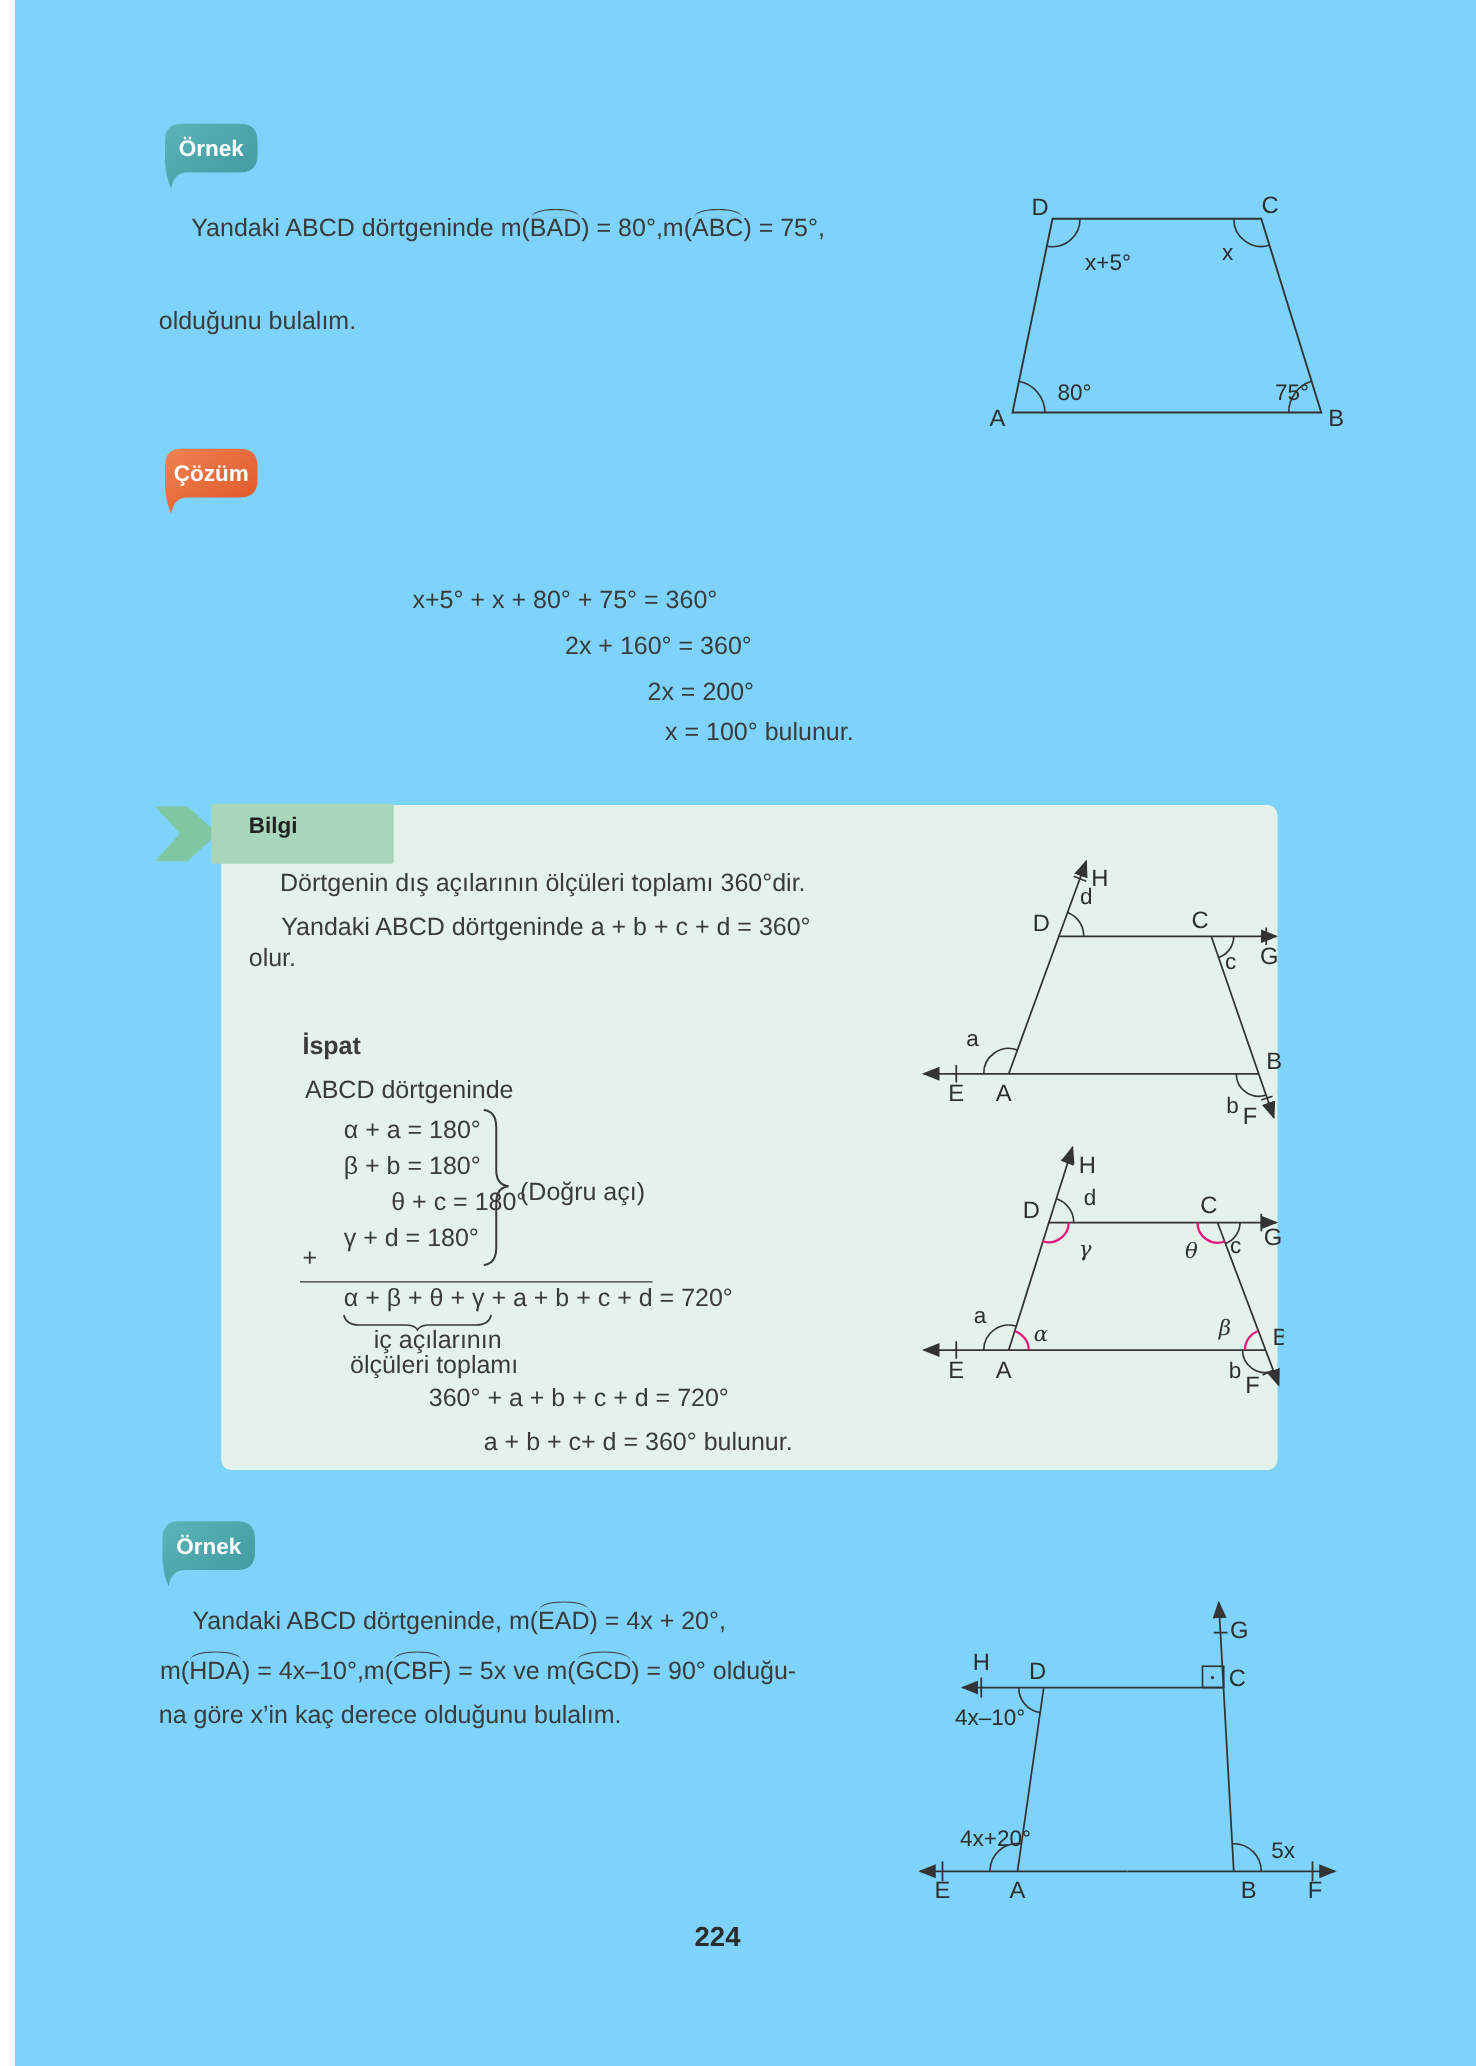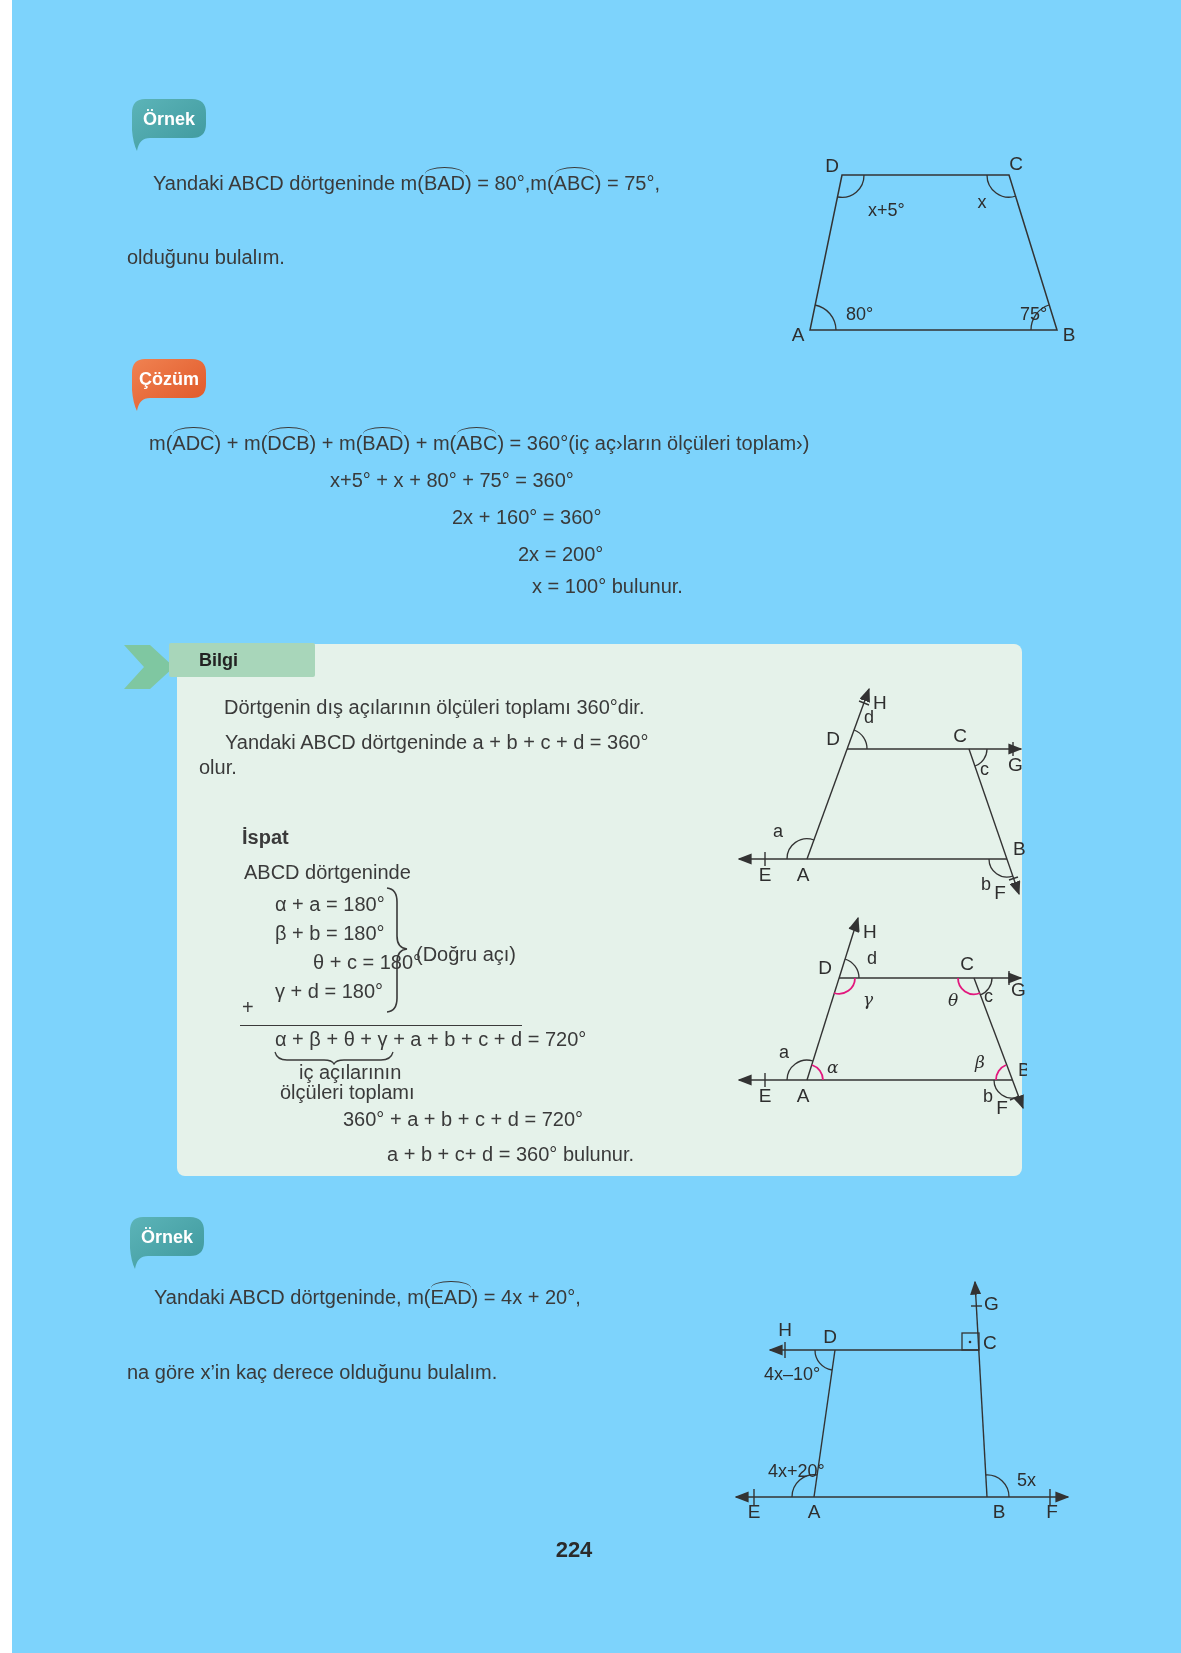--- a/index.html
+++ b/index.html
@@ -7,21 +7,21 @@
   body { width:1181px; height:1653px; position:relative; font-family:"Liberation Sans","DejaVu Sans",sans-serif; color:#3a3a3a; }
   .page { position:absolute; left:12px; top:0; width:1181px; height:1653px; background:#7dd3fc; overflow:hidden;padding-left:16px; }
   .abs { position:absolute; }
   .txt { font-size:20px; color:#3a3a3a; white-space:nowrap;text-align:center; }
   .eq  { font-size:20px; color:#3a3a3a; white-space:nowrap; }
   .arc { position:relative; display:inline-block; }
   .arc::before { content:""; position:absolute; left:1px; right:1px; top:-5px; height:6px;
                  border-top:1.7px solid #3a3a3a; border-radius:50% 50% 0 0 / 100% 100% 0 0; }
   .badge-text { font-weight:bold; font-size:18px; fill:#ffffff; }
   .bilgi-box { background:#e5f2ea; border-radius:8px; }
-  .bilgi-band { background:#a8d6ba; height:34px; line-height:34px; padding-left:30px;
+  .bilgi-band { background:#a8d6ba; height:48px; line-height:34px; padding-left:30px;
                 font-weight:bold; font-size:18px; color:#222; border-radius:2px; }
   .ispat { font-weight:bold; font-size:20px; }
   .small { font-size:20px; }
   .rule { border-top:1.6px solid #3a3a3a; }
   svg text { font-family:"Liberation Sans","DejaVu Sans",sans-serif; font-size:19px; fill:#2e2e2e; }
   svg text.ang { font-size:18px; }
   svg text.greek { font-family:"DejaVu Serif",serif; font-style:italic; font-size:17px; }
   .pageno { font-weight:bold; font-size:22px; color:#2b2b2b; text-align:center; }
 </style>
 </head>
@@ -71,21 +71,20 @@
     <defs>
       <linearGradient id="gOr" x1="0" y1="0" x2="1" y2="1">
         <stop offset="0" stop-color="#f08251"></stop>
           <stop offset="1" stop-color="#df5526"></stop>
       </linearGradient>
     </defs>
     <path d="M 15,1 H 62 Q 76,1 76,15 V 26 Q 76,40 62,40 H 20 Q 9,40 7,53 Q 3,45 2,32 V 15 Q 2,1 15,1 Z" fill="url(#gOr)"></path>
     <text class="badge-text" x="39" y="27" text-anchor="middle">Çözüm</text>
   </svg>
 
-  <div class="abs eq" style="left:137px; top:432px;"><span>m(</span><span class="arc">ADC</span><span>) + m(</span><span class="arc">DCB</span><span>) + m(</span><span class="arc">BAD</span><span>) + m(</span><span class="arc">ABC</span><span>) = 360°(iç aç›ların ölçüleri toplam›)</span></div>
   <div class="abs eq" style="left:318px; top:469px;">x+5° + x + 80° + 75° = 360°</div>
   <div class="abs eq" style="left:440px; top:506px;">2x + 160° = 360°</div>
   <div class="abs eq" style="left:506px; top:543px;">2x = 200°</div>
   <div class="abs eq" style="left:520px; top:575px;">x = 100° bulunur.</div>
 
   <div class="abs bilgi-box" style="left:165px; top:644px; width:845px; height:532px;"></div>
   <svg class="abs" style="left:112px; top:641px;" width="50" height="52" viewBox="0 0 50 52">
     <polygon points="0,4 26,4 50,26 26,48 0,48 20,26" fill="#7fc7a1"></polygon>
   </svg>
   <div class="abs bilgi-band" style="left:157px; top:643px; width:146px;">Bilgi</div>
@@ -212,20 +211,21 @@
       <text class="greek" x="278" y="170">β</text>
     </g>
   </svg>
 
   <svg class="abs" style="left:116px; top:1216px;" width="80" height="60" viewBox="0 0 80 60">
     <path d="M 15,1 H 62 Q 76,1 76,15 V 26 Q 76,40 62,40 H 20 Q 9,40 7,53 Q 3,45 2,32 V 15 Q 2,1 15,1 Z" fill="url(#gTeal)"></path>
     <text class="badge-text" x="39" y="27" text-anchor="middle">Örnek</text>
   </svg>
 
   <div class="abs txt" style="left:142px; top:1286px;"><span>Yandaki ABCD dörtgeninde, m(</span><span class="arc">EAD</span><span>) = 4x + 20°,</span></div>
+  <div class="abs txt" style="left:116px; top:1326px;"><span>m(</span><span class="arc">HDA</span><span>) = 4x–10°,m(</span><span class="arc">CBF</span><span>) = 5x ve m(</span><span class="arc">GCD</span><span>) = 90° olduğu-</span></div>
   <div class="abs txt" style="left:115px; top:1361px;">na göre x’in kaç derece olduğunu bulalım.</div>
 
   <svg class="abs" style="left:700px; top:1230px;" width="380" height="300" viewBox="0 0 380 300">
     <defs>
       <marker id="ar4" viewBox="0 0 10 8" refX="9" refY="4" markerWidth="10" markerHeight="8" orient="auto">
         <path d="M0,0 L10,4 L0,8 Z" fill="#333"></path>
       </marker>
     </defs>
     <g stroke="#333" stroke-width="1.4" fill="none">
       <line x1="267" y1="120" x2="58" y2="120" marker-end="url(#ar4)"></line>

